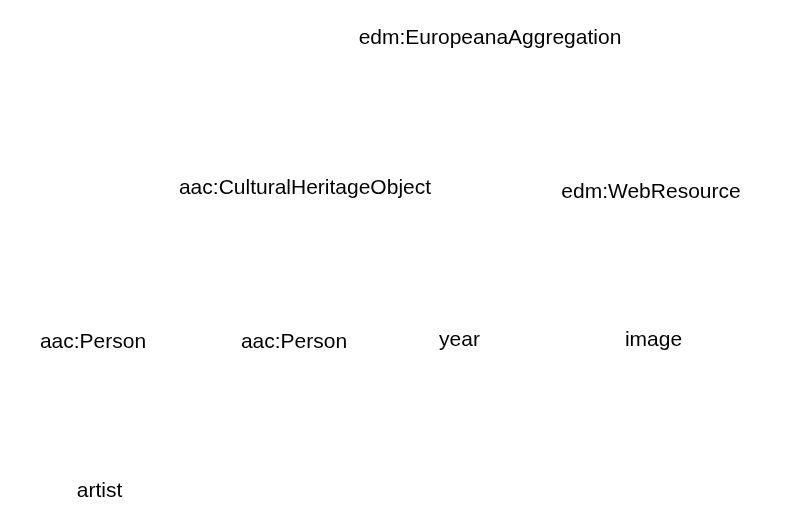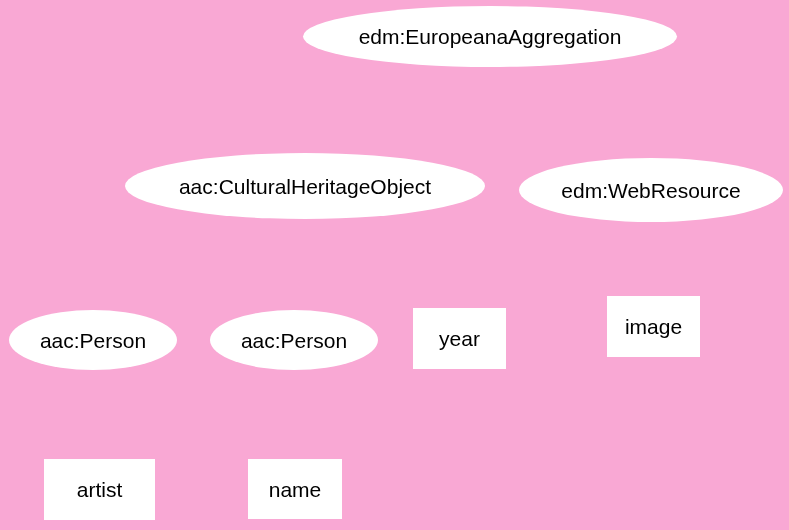--- a/index.html
+++ b/index.html
@@ -4,21 +4,21 @@
 <style>
   html, body {
     margin: 0;
     padding: 0;
     background: #000000;
   }
   .canvas {
     position: relative;
     width: 789px;
     height: 530px;
-    background: #f9a8d4;
+    background: #ffffff;
     overflow: hidden;
     font-family: "Liberation Sans", sans-serif;
   }
   .node {
     position: absolute;
     background: #ffffff;
     color: #000000;
     display: flex;
     align-items: center;
     justify-content: center;
@@ -29,21 +29,21 @@
   .ellipse { border-radius: 50%; }
   .box { border-radius: 0; }
 
   
   .n0 { left: 303px; top: 6px;   width: 374px; height: 61px; }
   .n1 { left: 125px; top: 153px; width: 360px; height: 66px; }
   .n2 { left: 519px; top: 158px; width: 264px; height: 64px; }
   .n3 { left: 9px;   top: 310px; width: 168px; height: 60px; }
   .n4 { left: 210px; top: 310px; width: 168px; height: 60px; }
   .n5 { left: 413px; top: 308px; width: 93px;  height: 61px; }
-  .n6 { left: 607px; top: 296px; width: 93px;  height: 61px; }
+  .n6 { left: 607px; top: 308px; width: 93px;  height: 61px; }
   .n7 { left: 44px;  top: 459px; width: 111px;  height: 61px; }
   .n8 { left: 248px; top: 459px; width: 94px;  height: 60px; }
 </style>
 </head>
 <body>
 
 <div class="canvas">
 
   <div class="node ellipse n0">
     <span>edm:EuropeanaAggregation</span>
@@ -70,17 +70,14 @@
   </div>
 
   <div class="node box n6">
     <span>image</span>
   </div>
 
   <div class="node box n7">
     <span>artist</span>
   </div>
 
-  <div class="node box n8">
-    <span>name</span>
-  </div>
 
 </div>
 
 </body></html>

